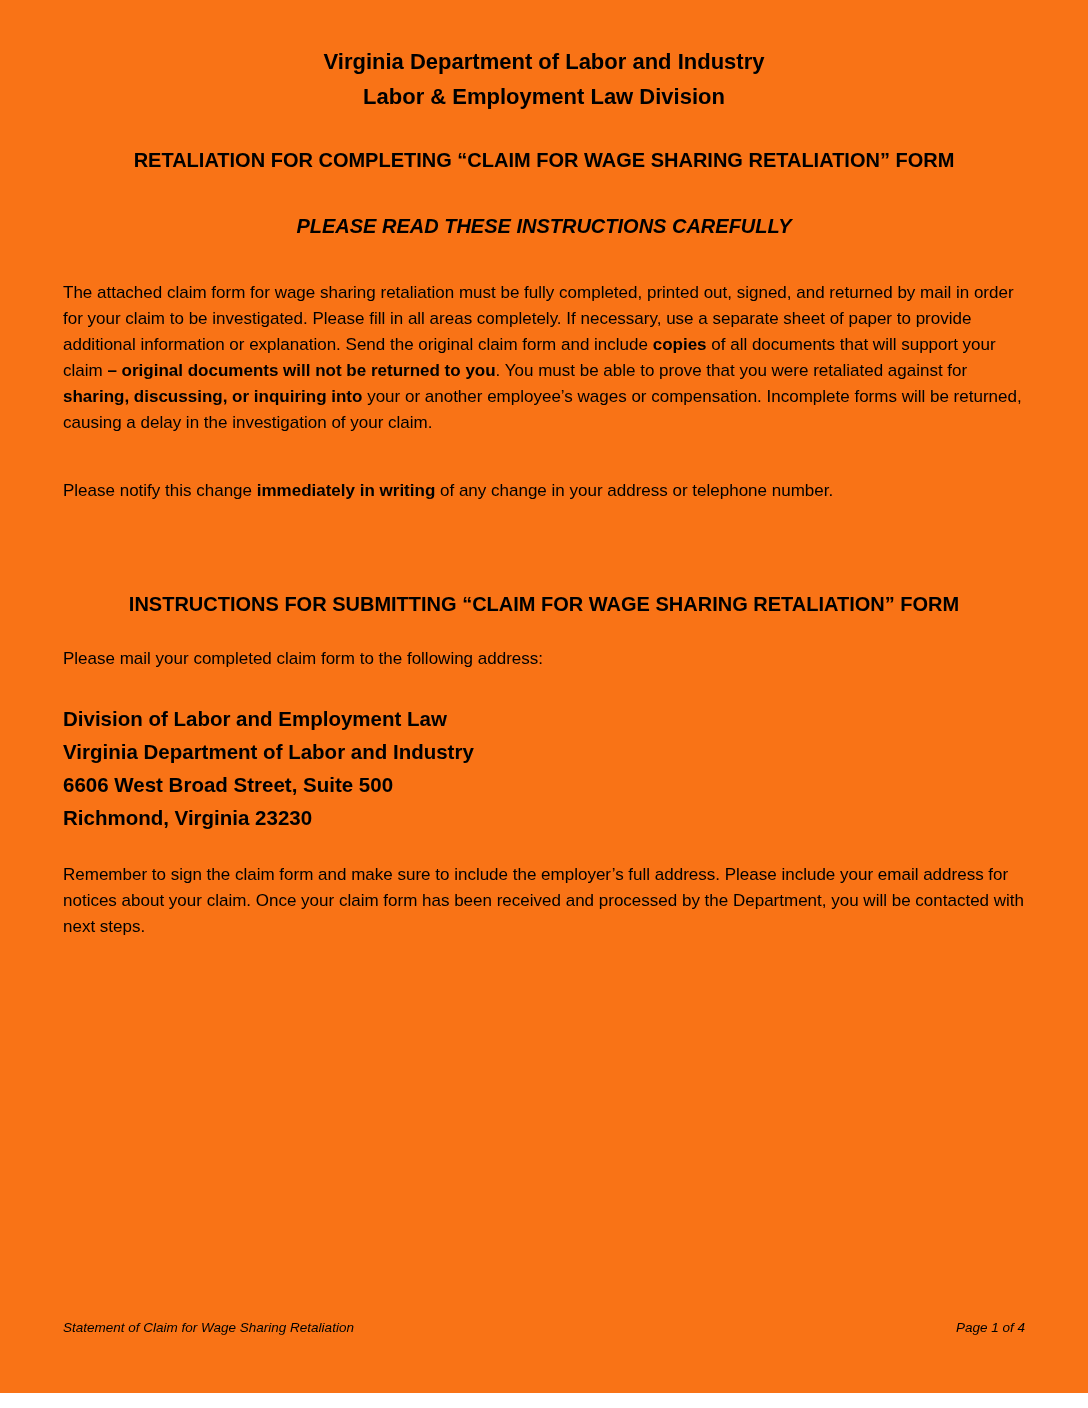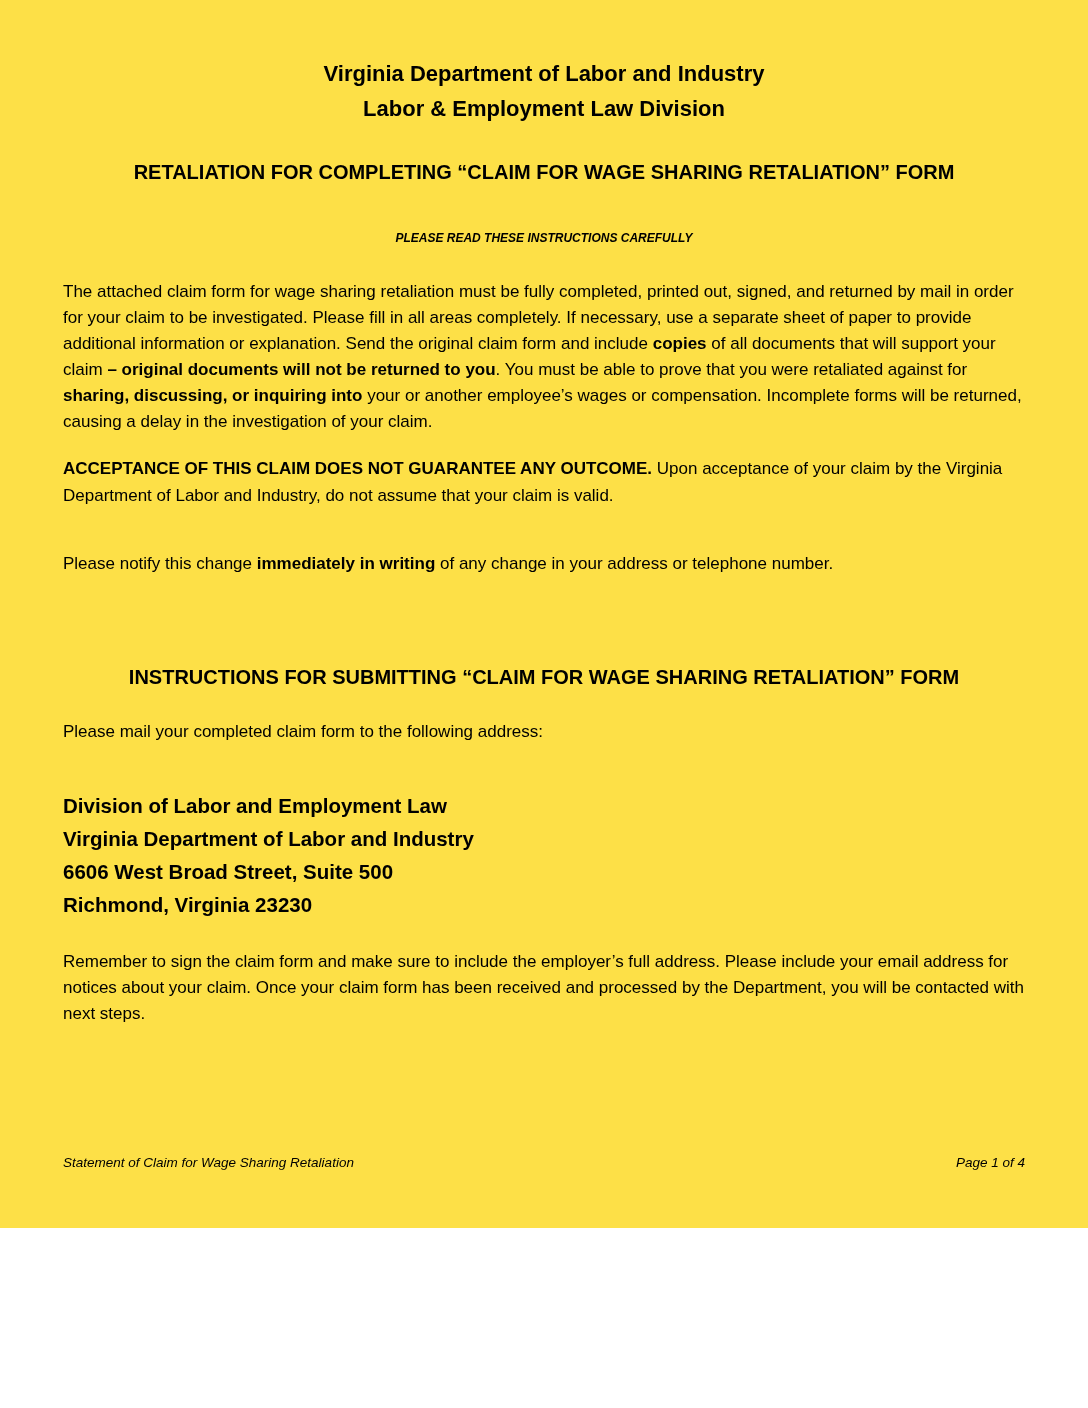--- a/index.html
+++ b/index.html
@@ -5,24 +5,24 @@
   html, body {
     margin: 0;
     padding: 0;
     background: #ffffff;
     color: #000000;
     font-family: "Liberation Sans", sans-serif;
   }
   .page {
     position: relative;
     width: 1088px;
-    height: 1228px;
-    background: #fde047;
+    height: 1393px;
+    background: #f97316;
     box-sizing: border-box;
-    padding: 56px 63px 0 63px;
+    padding: 44px 63px 0 63px;
     overflow: hidden;
   }
   .doc-title {
     text-align: center;
     font-weight: bold;
     font-size: 22px;
     line-height: 35px;
   }
   .section-heading {
     text-align: center;
@@ -31,28 +31,28 @@
     line-height: 28px;
     margin: 32px 0 0 0;
   }
   .section-heading.submitting {
     margin-top: 86px;
   }
   .read-carefully {
     text-align: center;
     font-weight: bold;
     font-style: italic;
-    font-size: 12px;
+    font-size: 20px;
     line-height: 28px;
     margin: 38px 0 0 0;
   }
   p.body-para {
     font-size: 17px;
     line-height: 26px;
-    margin: 27px 0 0 0;
+    margin: 40px 0 0 0;
     text-align: left;
   }
   p.acceptance-para {
     font-size: 17px;
     line-height: 27px;
     margin: 20px 0 0 0;
   }
   p.notify-para {
     font-size: 17px;
     line-height: 26px;
@@ -63,21 +63,21 @@
     font-weight: bold;
     line-height: 26px;
     margin: 28px 0 0 0;
   }
   p.mail-intro {
     font-size: 17px;
     line-height: 26px;
     margin: 28px 0 0 0;
   }
   .address-block {
-    margin-top: 44px;
+    margin-top: 30px;
     font-size: 20.5px;
     font-weight: bold;
     line-height: 33px;
   }
   p.closing-para {
     font-size: 17px;
     line-height: 26px;
     margin: 28px 0 0 0;
   }
   .bold { font-weight: bold; }
@@ -102,21 +102,20 @@
     <div class="doc-title">Virginia Department of Labor and Industry</div>
     <div class="doc-title">Labor &amp; Employment Law Division</div>
   </header>
 
   <h2 class="section-heading">RETALIATION FOR COMPLETING “CLAIM FOR WAGE SHARING RETALIATION” FORM</h2>
 
   <h3 class="read-carefully">PLEASE READ THESE INSTRUCTIONS CAREFULLY</h3>
 
   <p class="body-para"><span>The attached claim form for wage sharing retaliation must be fully completed, printed out, signed, and returned by mail in order for your claim to be investigated. Please fill in all areas completely. If necessary, use a separate sheet of paper to provide additional information or explanation. Send the original claim form and include </span><span class="bold">copies</span><span> of all documents that will support your claim </span><span class="bold">– original documents will not be returned to you</span><span>. You must be able to prove that you were retaliated against for </span><span class="bold">sharing, discussing, or inquiring into</span><span> your or another employee’s wages or compensation.  Incomplete forms will be returned, causing a delay in the investigation of your claim.</span></p>
 
-  <p class="acceptance-para"><span class="bold">ACCEPTANCE OF THIS CLAIM DOES NOT GUARANTEE ANY OUTCOME.</span><span> Upon acceptance of your claim by the Virginia Department of Labor and Industry, do not assume that your claim is valid.</span></p>
 
   <p class="notify-para"><span>Please notify this change </span><span class="bold">immediately in writing</span><span> of any change in your address or telephone number.</span></p>
 
   <h2 class="section-heading submitting">INSTRUCTIONS FOR SUBMITTING “CLAIM FOR WAGE SHARING RETALIATION” FORM</h2>
 
 
   <p class="mail-intro">Please mail your completed claim form to the following address:</p>
 
   <div class="address-block">
     <div>Division of Labor and Employment Law</div>

